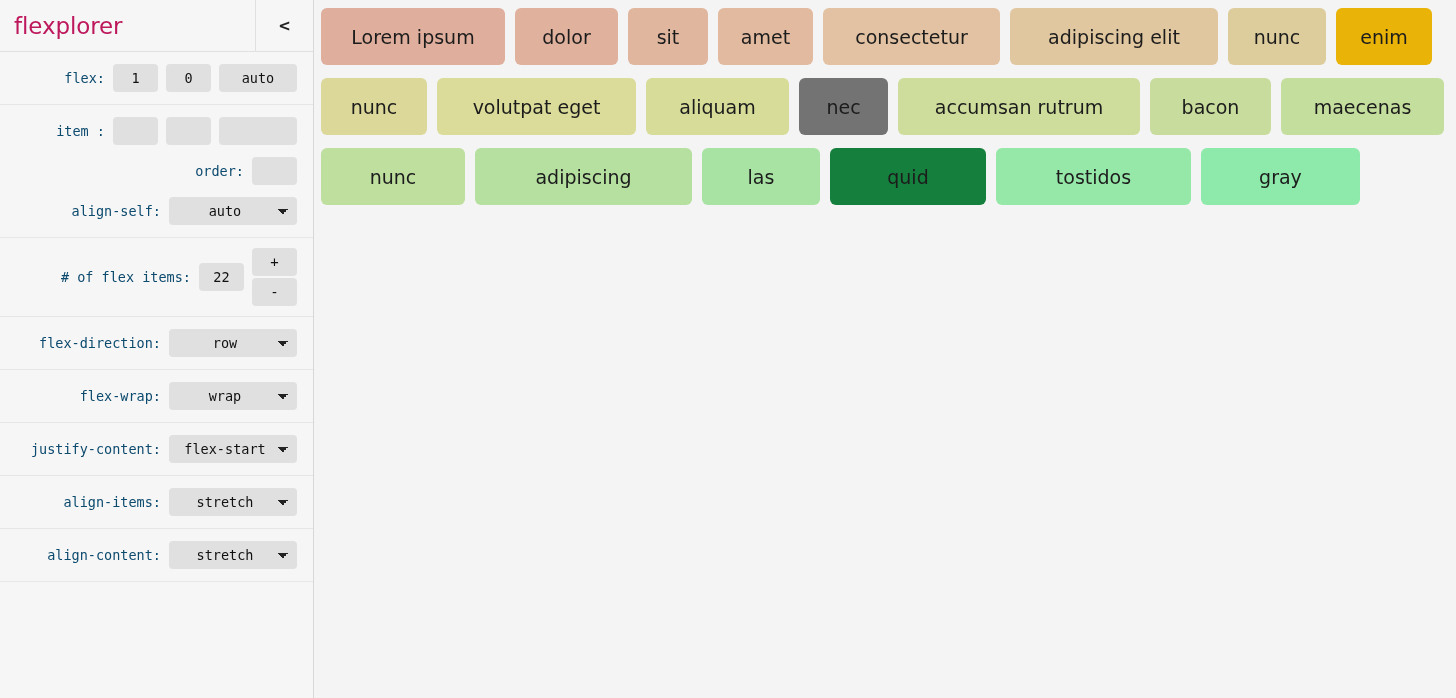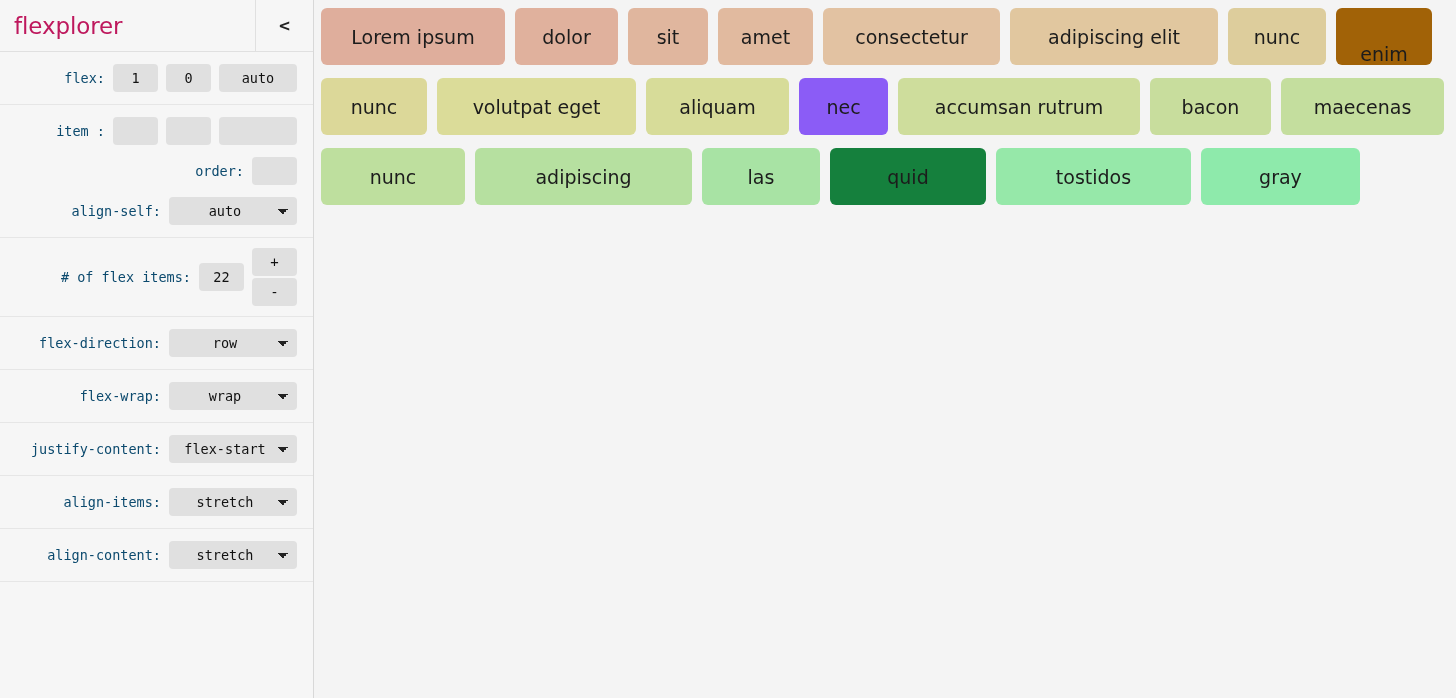--- a/index.html
+++ b/index.html
@@ -252,33 +252,33 @@
         </div>
         <div class="flex-item" style="background: rgb(226, 194, 162); flex-basis: 177px; max-width: 177px;">
           <span>consectetur</span>
         </div>
         <div class="flex-item" style="background: rgb(225, 199, 159); flex-basis: 208px; max-width: 208px;">
           <span>adipiscing elit</span>
         </div>
         <div class="flex-item" style="background: rgb(221, 205, 156); flex-basis: 98px; max-width: 98px;">
           <span>nunc</span>
         </div>
-        <div class="flex-item" style="background: #a16207; flex-basis: 96px; max-width: 96px; align-items: flex-end;">
+        <div class="flex-item" style="background: #eab308; flex-basis: 96px; max-width: 96px;">
           <span>enim</span>
         </div>
         <div class="flex-item" style="background: rgb(220, 216, 153); flex-basis: 106px; max-width: 106px;">
           <span>nunc</span>
         </div>
         <div class="flex-item" style="background: rgb(219, 220, 153); flex-basis: 199px; max-width: 199px;">
           <span>volutpat eget</span>
         </div>
         <div class="flex-item" style="background: rgb(215, 220, 153); flex-basis: 143px; max-width: 143px;">
           <span>aliquam</span>
         </div>
-        <div class="flex-item" style="background: #8b5cf6; flex-basis: 89px; max-width: 89px;">
+        <div class="flex-item" style="background: #737373; flex-basis: 89px; max-width: 89px;">
           <span>nec</span>
         </div>
         <div class="flex-item" style="background: rgb(206, 221, 156); flex-basis: 242px; max-width: 242px;">
           <span>accumsan rutrum</span>
         </div>
         <div class="flex-item" style="background: rgb(200, 221, 157); flex-basis: 121px; max-width: 121px;">
           <span>bacon</span>
         </div>
         <div class="flex-item" style="background: rgb(196, 222, 158); flex-basis: 163px; max-width: 163px;">
           <span>maecenas</span>

